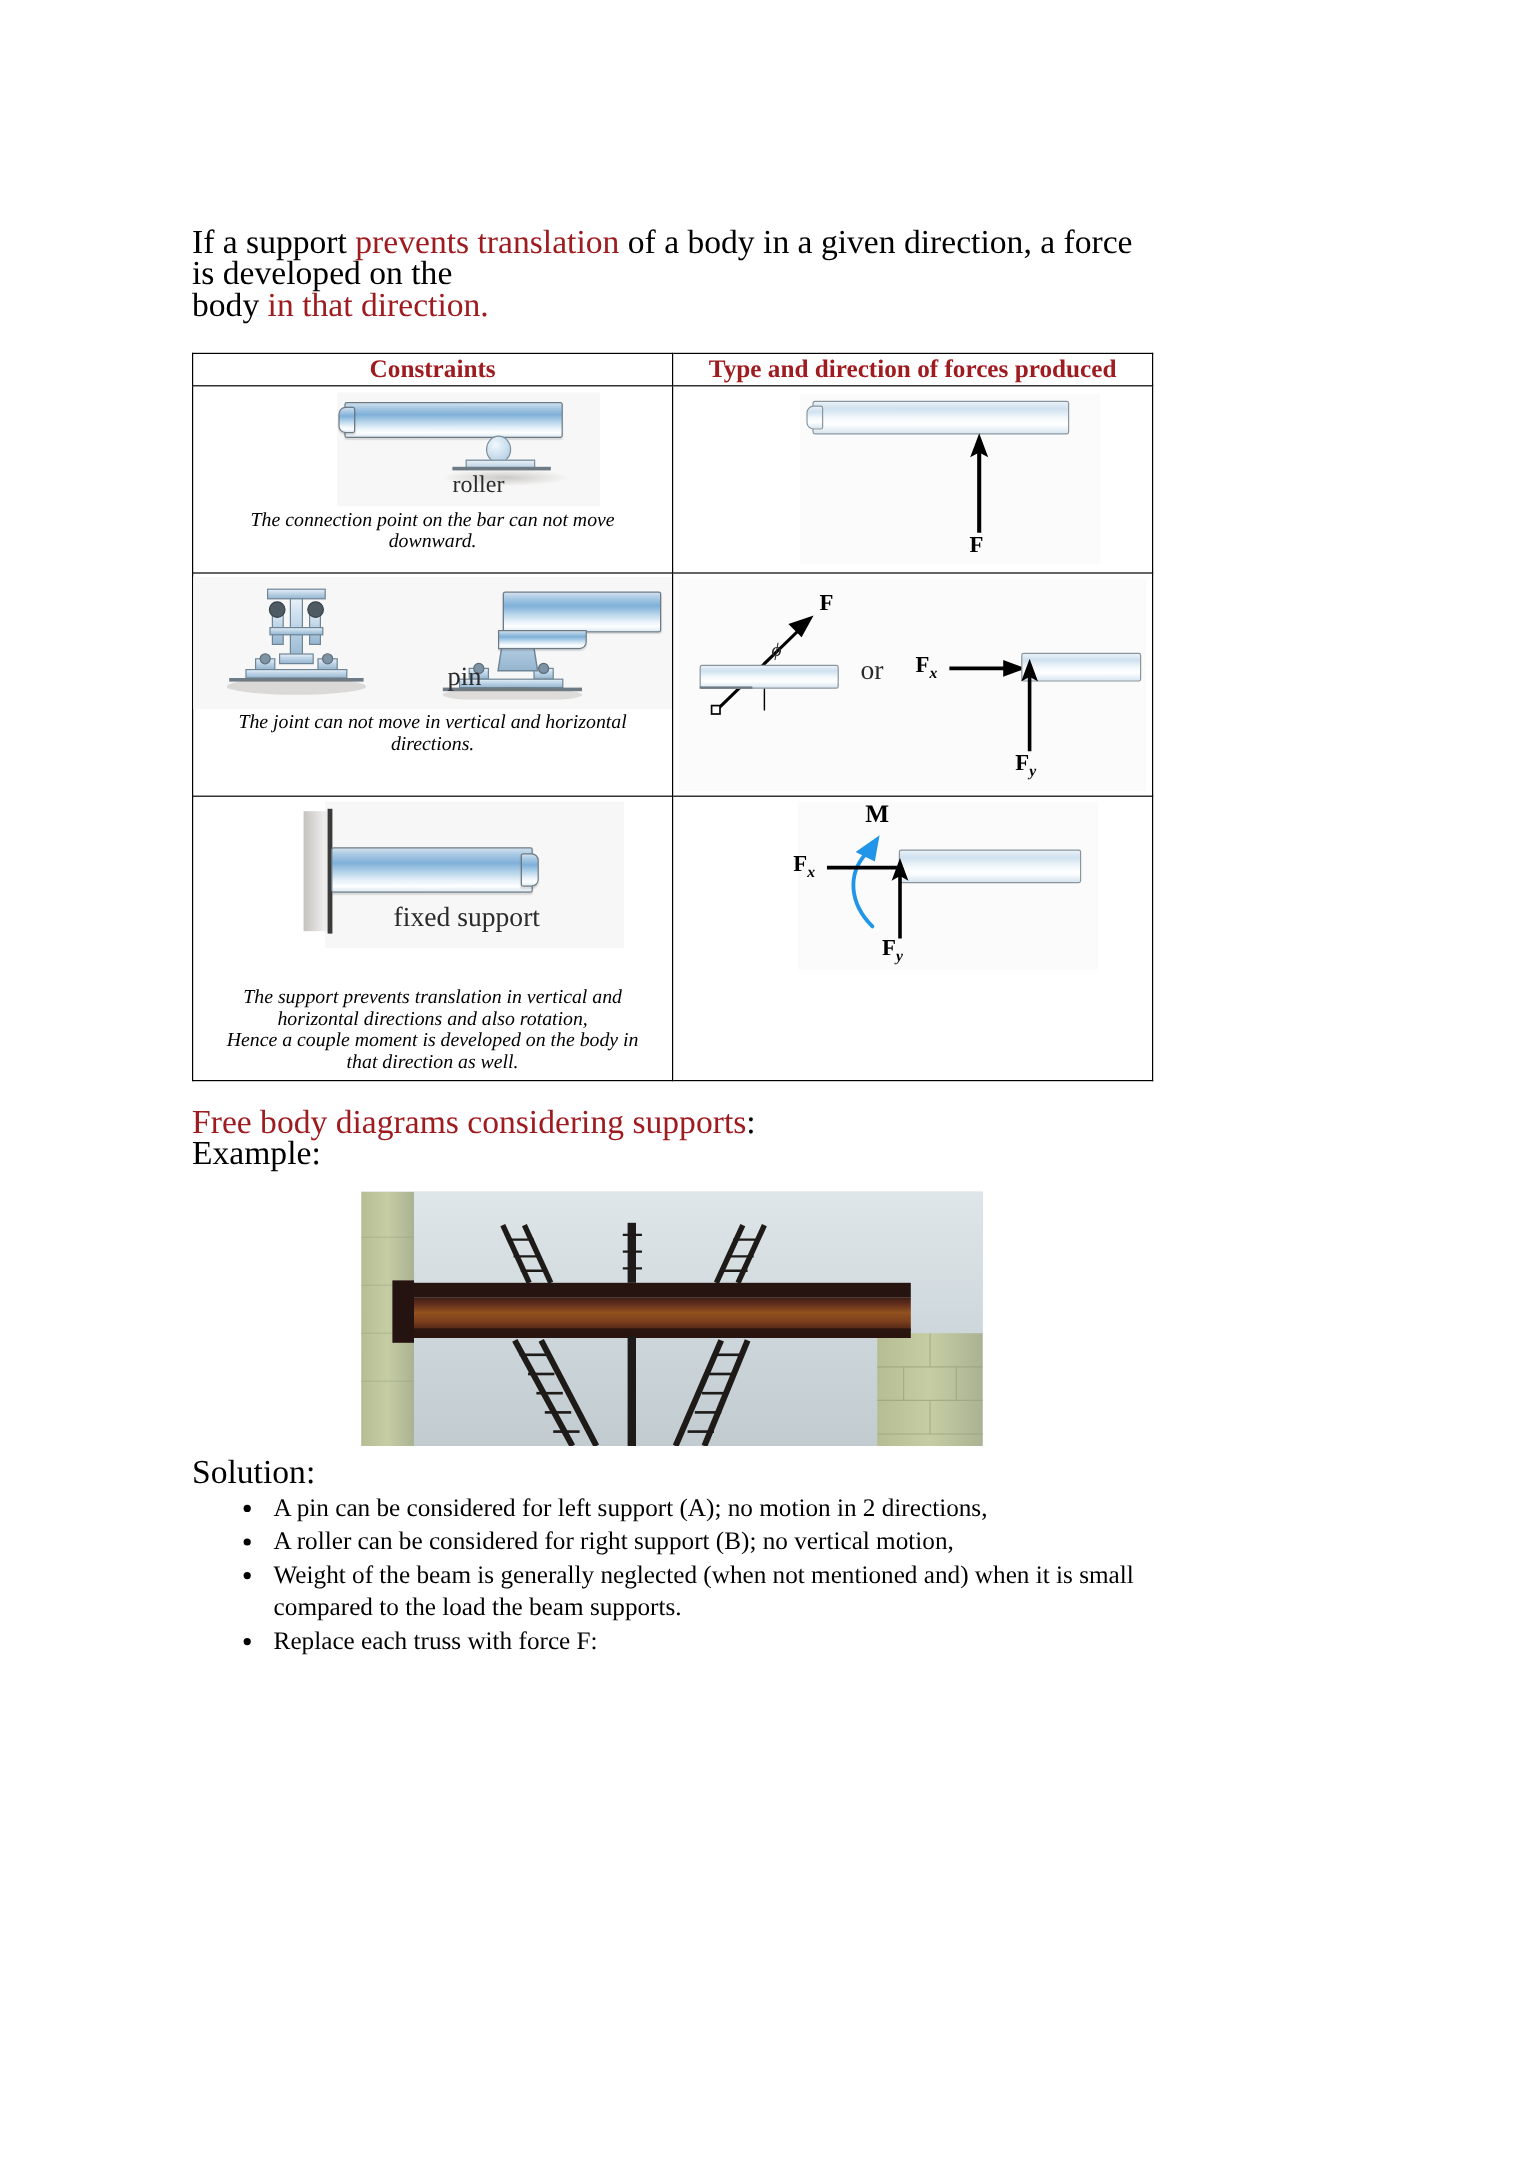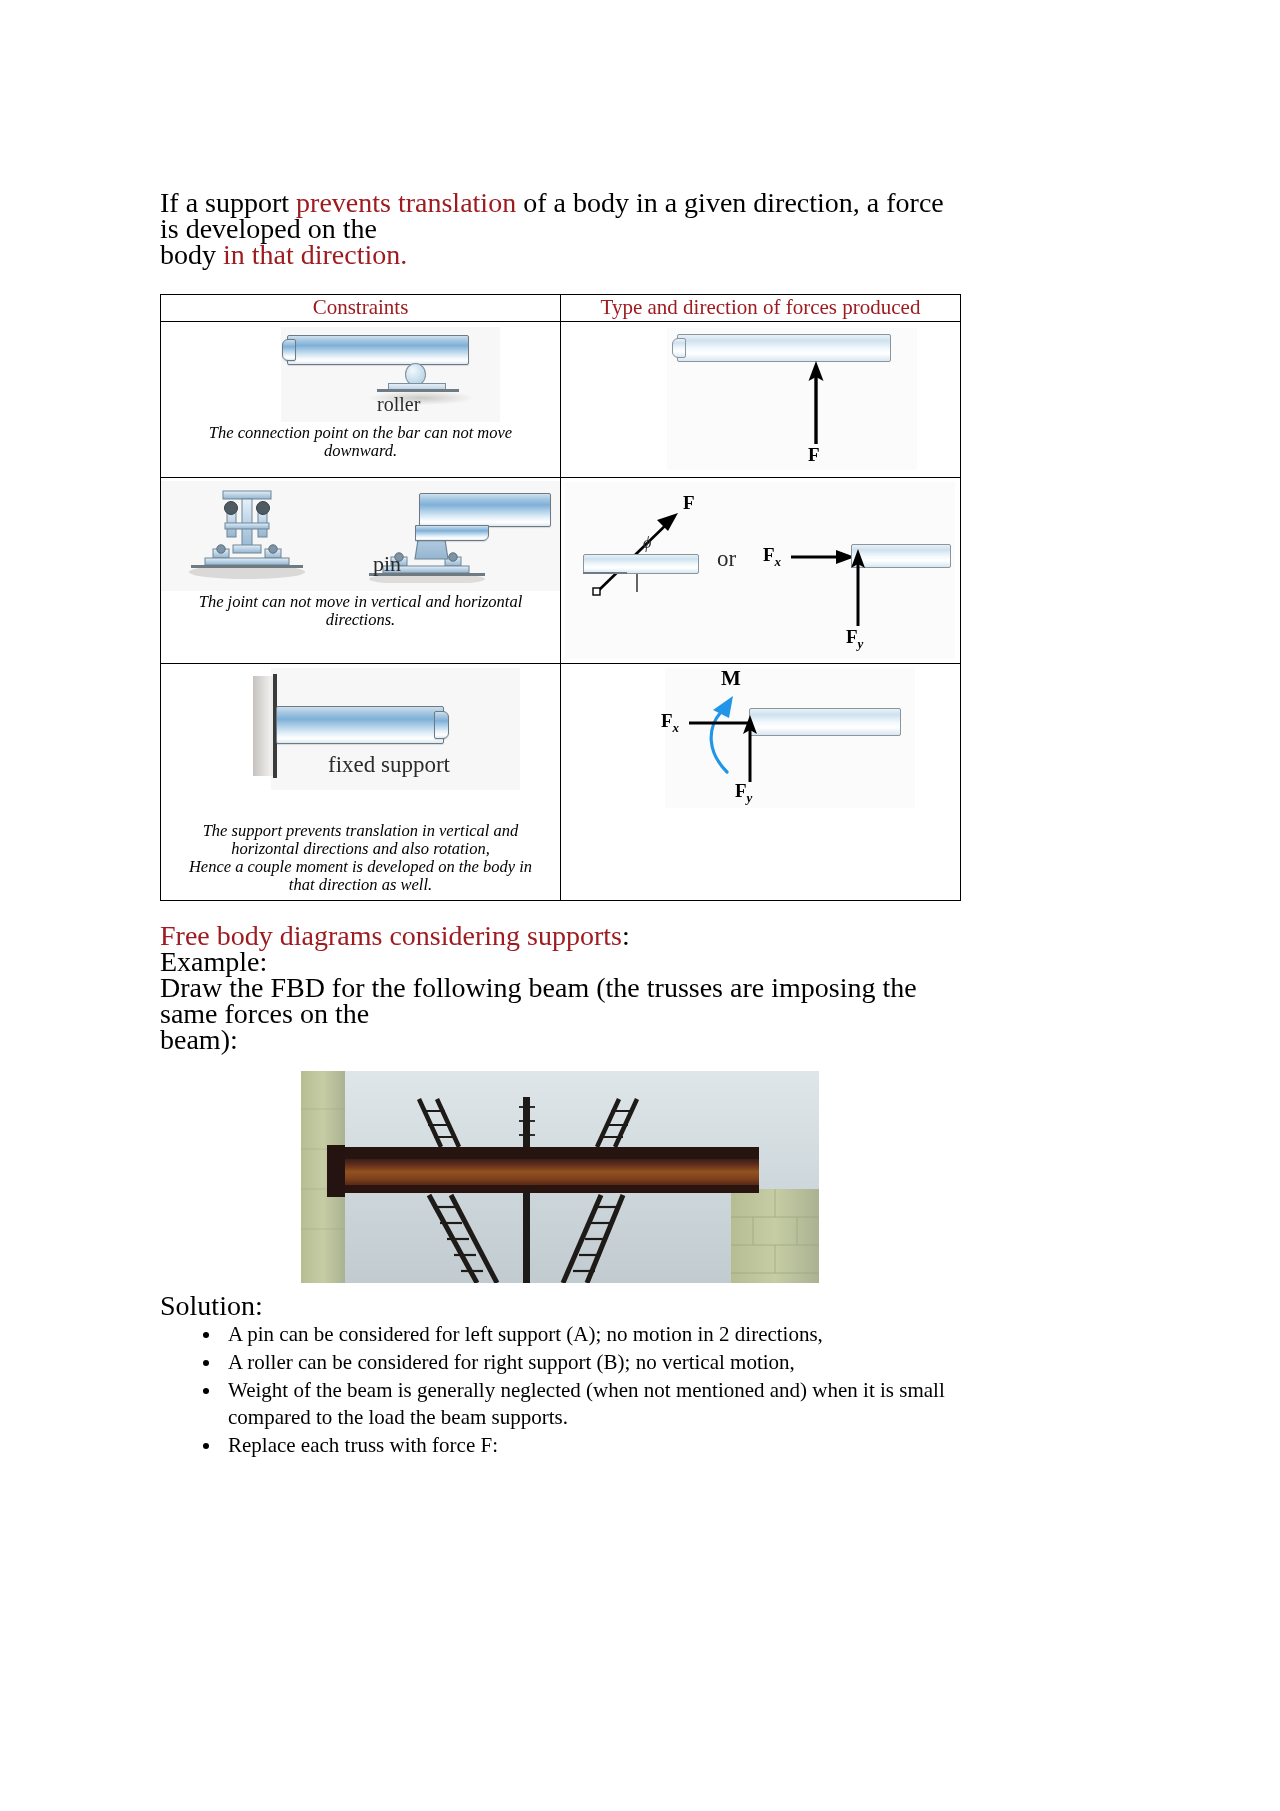--- a/index.html
+++ b/index.html
@@ -54,21 +54,21 @@
   }
   table.support-table td, table.support-table th {
     border: 1px solid #000;
     vertical-align: top;
     padding: 0;
   }
   .col-left  { width: 400px; }
   .col-right { width: 400px; }
   th.hdr {
     text-align: center;
-    font-weight: normal;
+    font-weight: bold;
     font-size: 21px;
     color: #9e1b20;
     padding: 3px 0 5px 0;
     height: 26px;
   }
   .cell-inner {
     position: relative;
   }
   .caption {
     text-align: center;
@@ -359,21 +359,20 @@
             <span class="force-label" style="position:absolute;left:70px;top:112px;">F<span class="sub">y</span></span>
           </div>
         </div>
       </td>
     </tr>
   </tbody>
       </table>
 
   <p class="para" style="margin-top:22px;"><span class="red">Free body diagrams considering supports</span><span>:</span></p>
   <p class="para">Example:</p>
-  <p class="para"><span>Draw the FBD for the following beam (the trusses are imposing the same forces on the</span><br><span>beam):</span></p>
 
   <div class="photo-wrap">
     <svg width="518" height="212" viewBox="0 0 518 212">
       <defs>
         <linearGradient id="sky" x1="0" y1="0" x2="0" y2="1">
           <stop offset="0%" stop-color="#dfe6e9"></stop>
           <stop offset="60%" stop-color="#ccd6da"></stop>
           <stop offset="100%" stop-color="#c2ccd0"></stop>
         </linearGradient>
         <linearGradient id="rust" x1="0" y1="0" x2="0" y2="1">

